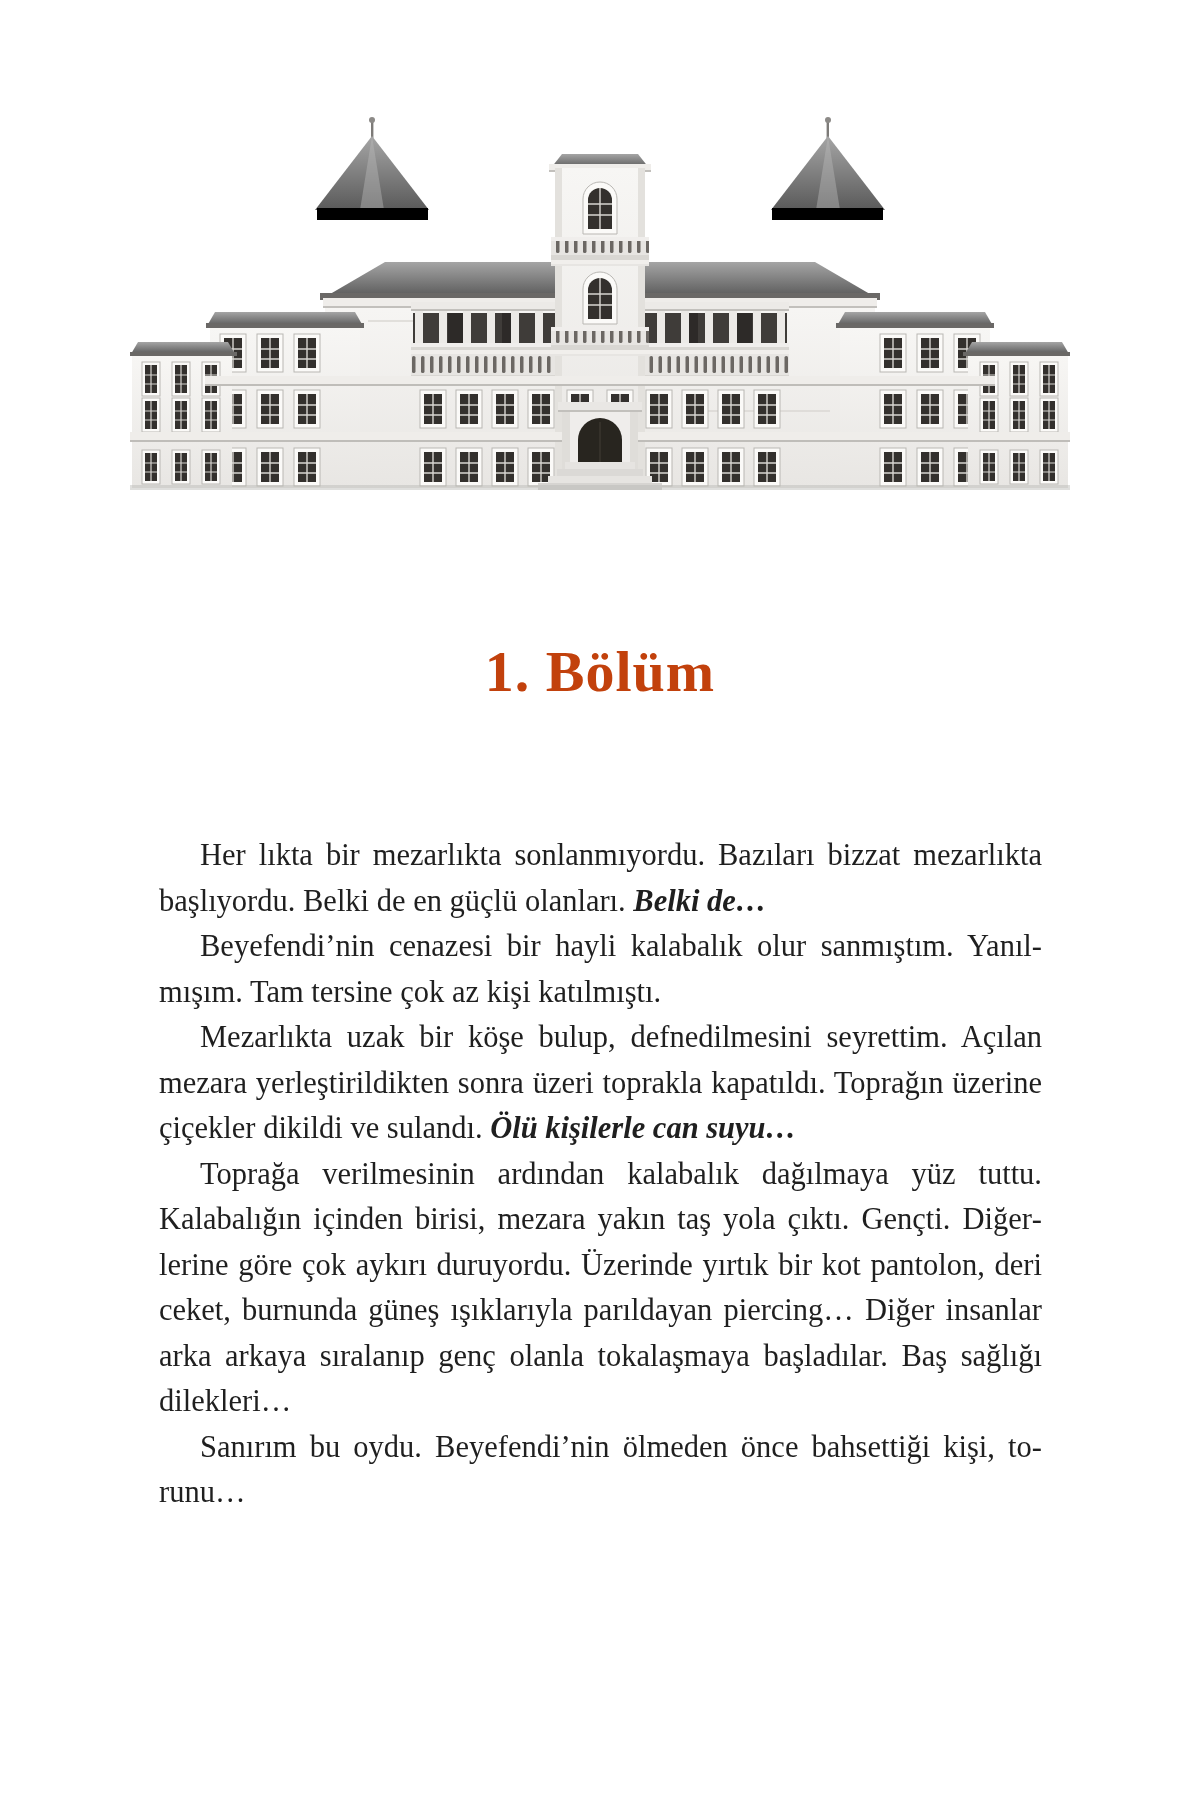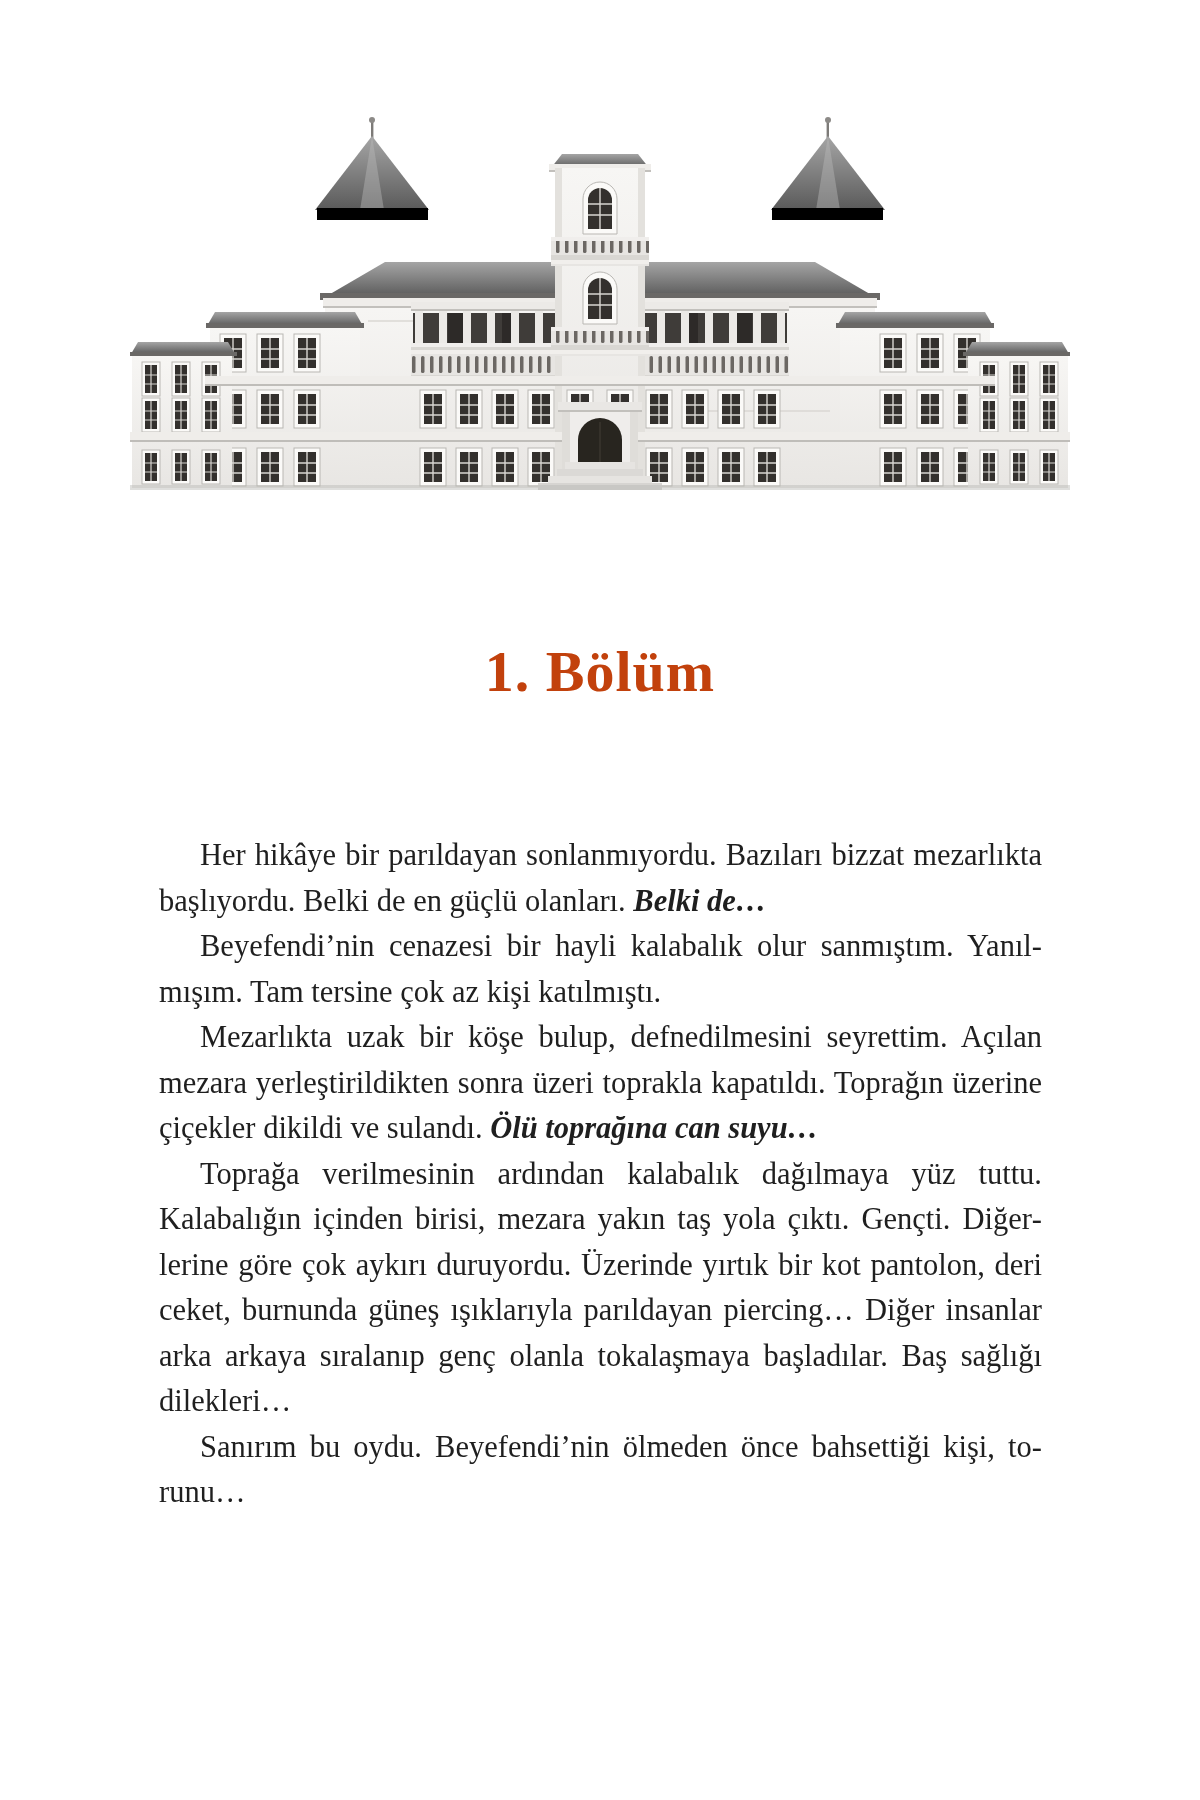--- a/index.html
+++ b/index.html
@@ -231,20 +231,20 @@
         <rect x="408" y="373" width="124" height="7" fill="#d6d4d1"></rect>
       </g>
 
       <rect x="0" y="375" width="940" height="5" fill="#b9b7b3" opacity="0.45"></rect>
     </svg>
   </figure>
 
   <h1 class="chapter-title">1. Bölüm</h1>
 
   <main class="body-text">
-      <p><span>Her hikâye bir parıldayan sonlanmıyordu. Bazıları bizzat mezar­lıkta başlıyordu. Belki de en güçlü olanları. </span><em>Belki de…</em></p>
+      <p><span>Her lıkta bir mezarlıkta sonlanmıyordu. Bazıları bizzat mezar­lıkta başlıyordu. Belki de en güçlü olanları. </span><em>Belki de…</em></p>
       <p><span>Beyefendi’nin cenazesi bir hayli kalabalık olur sanmıştım. Yanıl­mışım. Tam tersine çok az kişi katılmıştı.</span></p>
-      <p><span>Mezarlıkta uzak bir köşe bulup, defnedilmesini seyrettim. Açılan mezara yerleştirildikten sonra üzeri toprakla kapatıldı. Toprağın üze­rine çiçekler dikildi ve sulandı. </span><em>Ölü toprağına can suyu…</em></p>
+      <p><span>Mezarlıkta uzak bir köşe bulup, defnedilmesini seyrettim. Açılan mezara yerleştirildikten sonra üzeri toprakla kapatıldı. Toprağın üze­rine çiçekler dikildi ve sulandı. </span><em>Ölü kişilerle can suyu…</em></p>
       <p><span>Toprağa verilmesinin ardından kalabalık dağılmaya yüz tuttu. Kalabalığın içinden birisi, mezara yakın taş yola çıktı. Gençti. Diğer­lerine göre çok aykırı duruyordu. Üzerinde yırtık bir kot pantolon, deri ceket, burnunda güneş ışıklarıyla parıldayan piercing… Diğer insanlar arka arkaya sıralanıp genç olanla tokalaşmaya başladılar. Baş sağlığı dilekleri…</span></p>
       <p><span>Sanırım bu oydu. Beyefendi’nin ölmeden önce bahsettiği kişi, to­runu…</span></p>
     </main>
 
 </div>
 
 </body></html>

